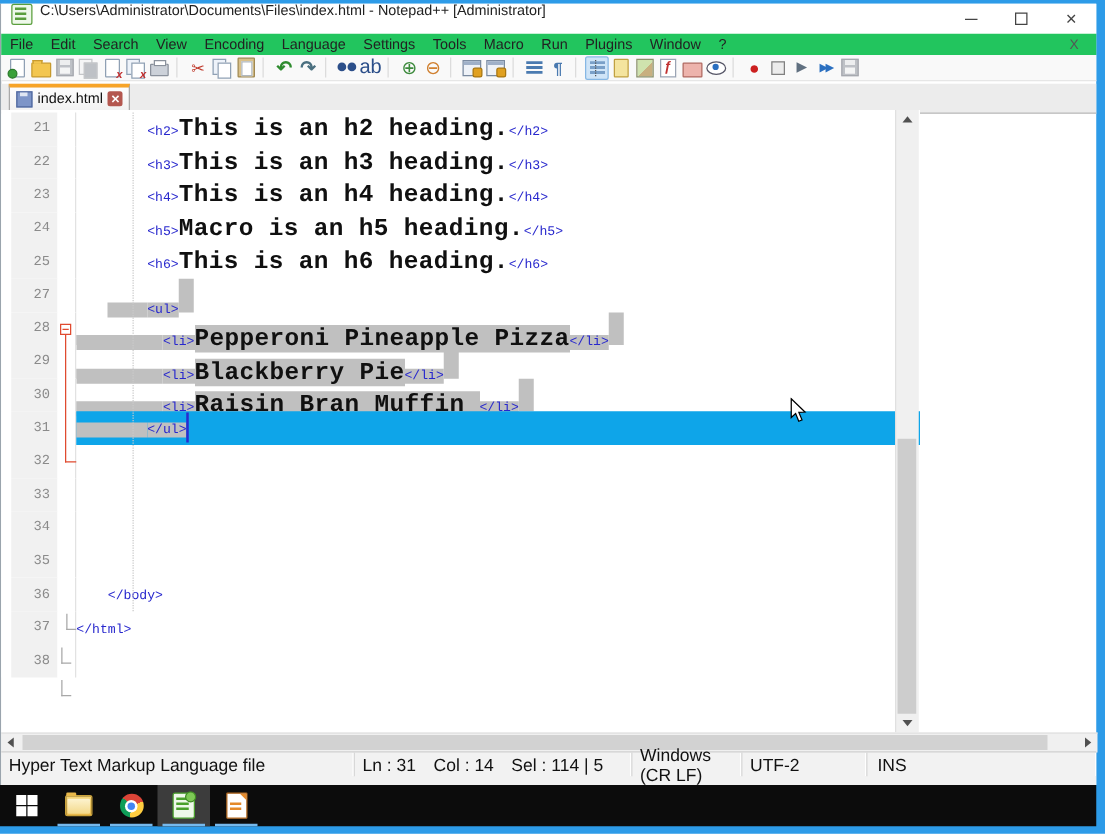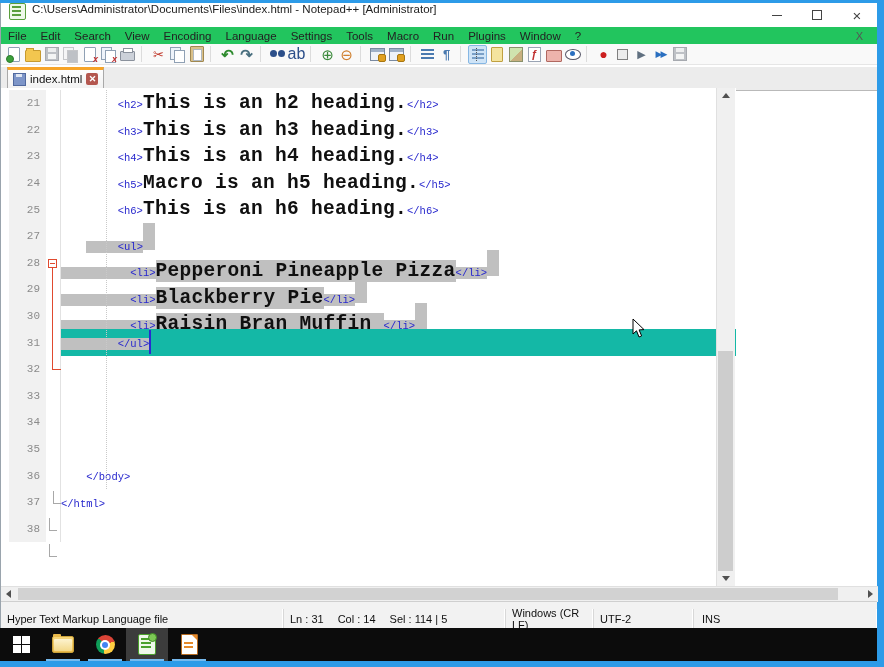--- a/index.html
+++ b/index.html
@@ -77,42 +77,42 @@
   .row{display:flex;height:26.6px;position:relative}
   .bm{width:8px;background:#fff;flex:none}
   .ln{width:37px;flex:none;background:#f1f1f1;color:#8b8b8b;font:11px "Liberation Mono",monospace;text-align:right;padding-right:6px;box-sizing:border-box;display:flex;align-items:center;justify-content:flex-end}
   .fm{width:15px;flex:none;background:#fff;border-right:1px solid #e2e2e2;box-sizing:border-box}
   .code{flex:1;white-space:pre;position:relative;display:block;line-height:26.6px}
   .code span{vertical-align:baseline}
   .ws,.tag{font:10.5px/26.6px "Liberation Mono",monospace;color:#2727cd}
   .txt{font:700 19.5px/26.6px "Liberation Mono",monospace;color:#101010;letter-spacing:.3px}
   .selseg{background:#c0c0c0}
   .eolstub{display:inline-block;width:12px;height:26.6px;background:#c0c0c0;vertical-align:top}
-  .row.current .code{background:#14b8a6}
+  .row.current .code{background:#0ea5e9}
   .caret{position:absolute;top:1px;width:2px;height:24px;background:#2a2ad0}
   .indent-guide{position:absolute;border-left:1px dotted #c9c9c9;width:0}
   .foldbox{position:absolute;width:9px;height:9px;background:#fff;border:1px solid #e04a2f;box-sizing:border-box}
   .foldbox::after{content:"";position:absolute;left:1px;top:3px;width:5px;border-top:1px solid #e04a2f}
   .foldline{position:absolute;border-left:1px solid #e04a2f}
   .foldfoot{position:absolute;border-bottom:1px solid #e04a2f}
   .endmark{position:absolute;border-left:1px solid #a8a8a8;border-bottom:1px solid #a8a8a8;width:7px;height:12px}
 
   
   .vscroll{position:absolute;right:1px;top:0;width:18px;height:498px;background:#f0f0f0;border-left:1px solid #e0e0e0}
   .vthumb{position:absolute;left:1px;top:263px;width:15px;height:220px;background:#cdcdcd}
   .sarrow{position:absolute;width:0;height:0}
   .up{left:5px;top:5px;border-left:4px solid transparent;border-right:4px solid transparent;border-bottom:5px solid #505050}
   .down{left:5px;bottom:5px;border-left:4px solid transparent;border-right:4px solid transparent;border-top:5px solid #505050}
   .hscroll{position:absolute;left:0;top:583px;width:877px;height:15px;background:#f0f0f0;border-top:1px solid #e0e0e0}
   .hthumb{position:absolute;left:17px;top:1px;width:820px;height:12px;background:#d2d2d2}
   .left{left:5px;top:3px;border-top:4px solid transparent;border-bottom:4px solid transparent;border-right:5px solid #505050}
   .right{right:5px;top:3px;border-top:4px solid transparent;border-bottom:4px solid transparent;border-left:5px solid #505050}
 
   
-  .statusbar{position:absolute;left:0;top:598px;width:100%;height:27px;background:#f2f2f2;border-top:1px solid #cfcfcf;display:flex;align-items:flex-end;font-size:11px;color:#111;box-sizing:border-box}
+  .statusbar{position:absolute;left:0;top:598px;width:100%;height:27px;background:#f2f2f2;border-top:1px solid #cfcfcf;display:flex;align-items:flex-start;font-size:14px;color:#111;box-sizing:border-box}
   .sseg{height:19px;display:flex;align-items:center;border-right:1px solid #d8d8d8;box-shadow:inset -1px 0 0 #fff;box-sizing:border-box;padding-left:6px;gap:14px;flex:none}
   .s1{width:283px}.s2{width:135px}.s3{width:222px}.s4{width:88px}.s5{width:100px}.s6{flex:1;border-right:none;padding-left:8px}
 
   
   .taskbar{position:absolute;left:0;top:628px;width:877px;height:33px;background:#0c0c0c;display:flex;align-items:stretch}
   .tb-item{width:42px;display:flex;align-items:center;justify-content:center;position:relative}
   .tb-item.activeapp{background:#3c3c3c}
   .tb-item.running::after{content:"";position:absolute;left:4px;right:4px;bottom:0;height:2px;background:#76b9ed}
   .ic-start{display:grid;grid-template-columns:8px 8px;grid-template-rows:8px 8px;gap:1px}
   .ic-start i{background:#fff}

